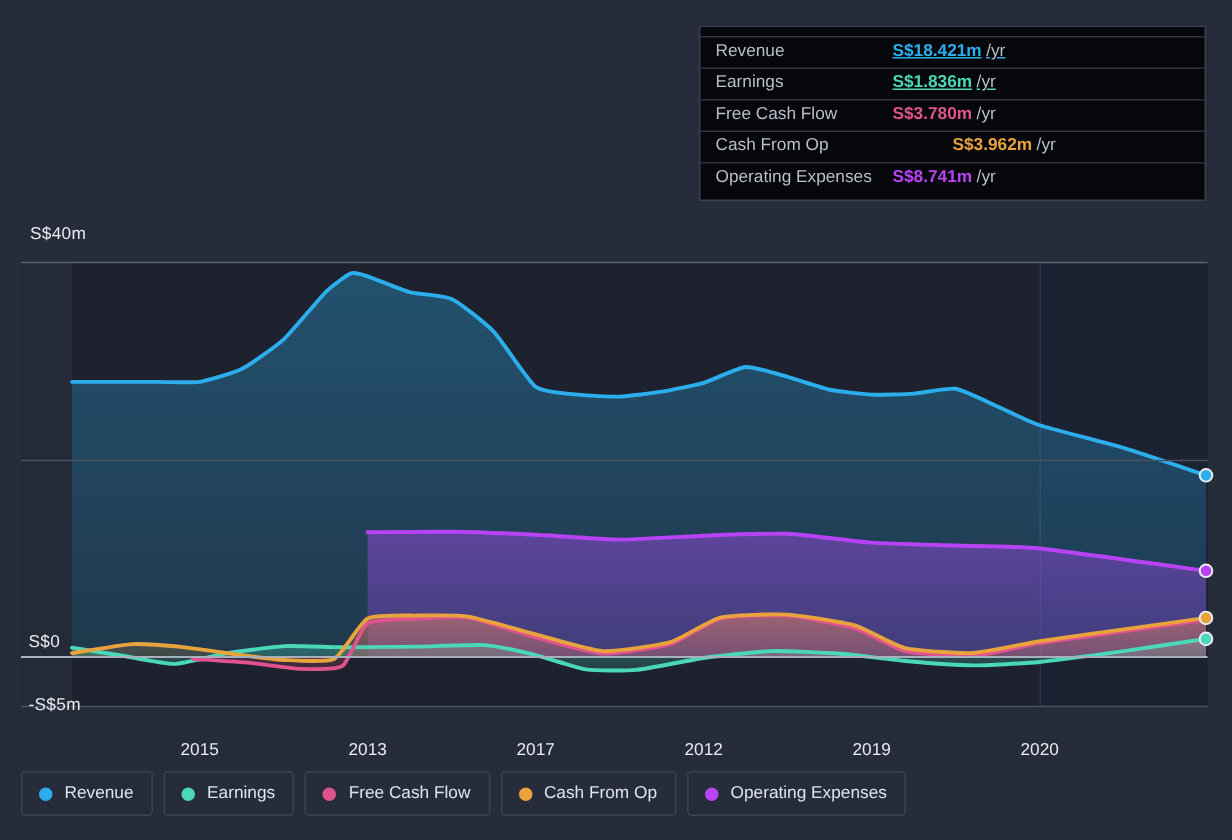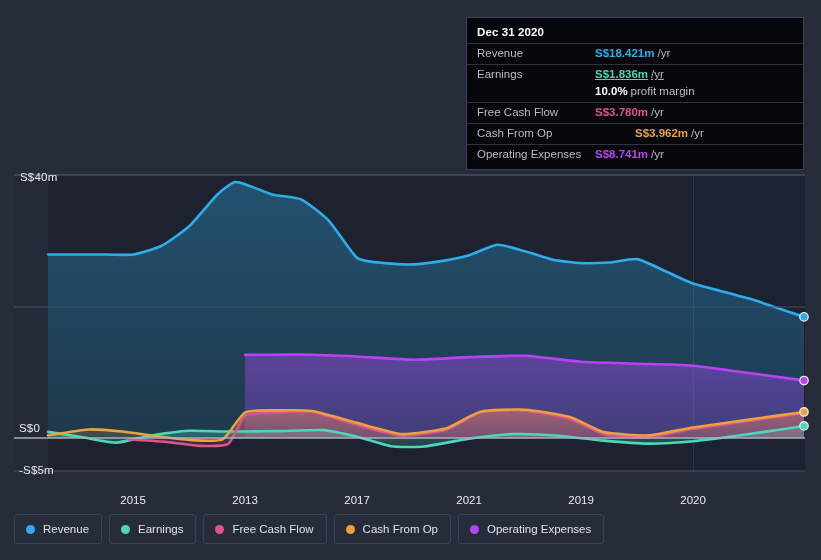--- a/index.html
+++ b/index.html
@@ -69,21 +69,21 @@
   }
 
   
   .axis-label {
     position: absolute;
     color: #e8ebf0;
     font-size: 11.5px;
     letter-spacing: .2px;
     white-space: nowrap;
   }
-  .y-lab-40 { left: 20px; top: 171px; }
+  .y-lab-40 { left: 20px; top: 150px; }
   .y-lab-0  { left: 19px; top: 422px; }
   .y-lab-n5 { left: 19px; top: 464px; }
 
   .x-lab {
     position: absolute;
     top: 494px;
     color: #e8ebf0;
     font-size: 11.5px;
     transform: translateX(-50%);
     white-space: nowrap;
@@ -237,40 +237,35 @@
   </svg>
 
   <div class="axis-label y-lab-40">S$40m</div>
   <div class="axis-label y-lab-0">S$0</div>
   <div class="axis-label y-lab-n5">-S$5m</div>
 
   <div id="x-labels">
       <div class="x-lab" style="left: 133.1px;">2015</div>
       <div class="x-lab" style="left: 245.1px;">2013</div>
       <div class="x-lab" style="left: 357.1px;">2017</div>
-      <div class="x-lab" style="left: 469.1px;">2021</div>
+      <div class="x-lab" style="left: 469.1px;">2012</div>
       <div class="x-lab" style="left: 581.1px;">2019</div>
       <div class="x-lab" style="left: 693.1px;">2020</div>
     </div>
 
   <div class="tooltip">
-    <div class="tt-title">Dec 31 2020</div>
     <div id="tt-rows">
         <div class="tt-row">
           <div class="tt-key">Revenue</div>
-          <div class="tt-val" style="color: rgb(45, 174, 236);">S$18.421m<span class="tt-unit">/yr</span></div>
+          <div class="tt-val" style="color: rgb(45, 174, 236); text-decoration: underline;">S$18.421m<span class="tt-unit">/yr</span></div>
         </div>
         <div class="tt-row">
           <div class="tt-key">Earnings</div>
           <div class="tt-val" style="color: rgb(75, 216, 184); text-decoration: underline;">S$1.836m<span class="tt-unit">/yr</span></div>
         </div>
-        <div class="tt-row no-line">
-          <div class="tt-spacer"></div>
-          <div class="tt-val" style="color: rgb(255, 255, 255);">10.0%<span class="tt-unit">profit margin</span></div>
-        </div>
         <div class="tt-row">
           <div class="tt-key">Free Cash Flow</div>
           <div class="tt-val" style="color: rgb(224, 83, 143); text-align: right;">S$3.780m<span class="tt-unit">/yr</span></div>
         </div>
         <div class="tt-row">
           <div class="tt-key">Cash From Op</div>
           <div class="tt-val" style="color: rgb(232, 163, 61); margin-left: 40px;">S$3.962m<span class="tt-unit">/yr</span></div>
         </div>
         <div class="tt-row">
           <div class="tt-key">Operating Expenses</div>

